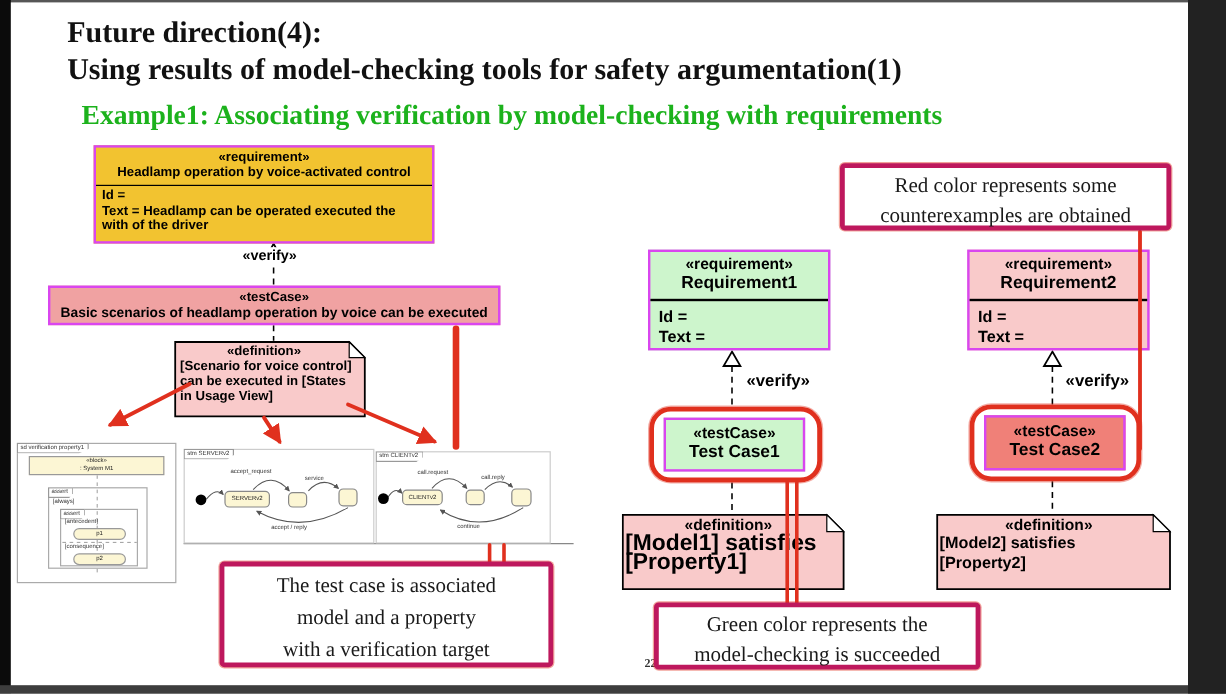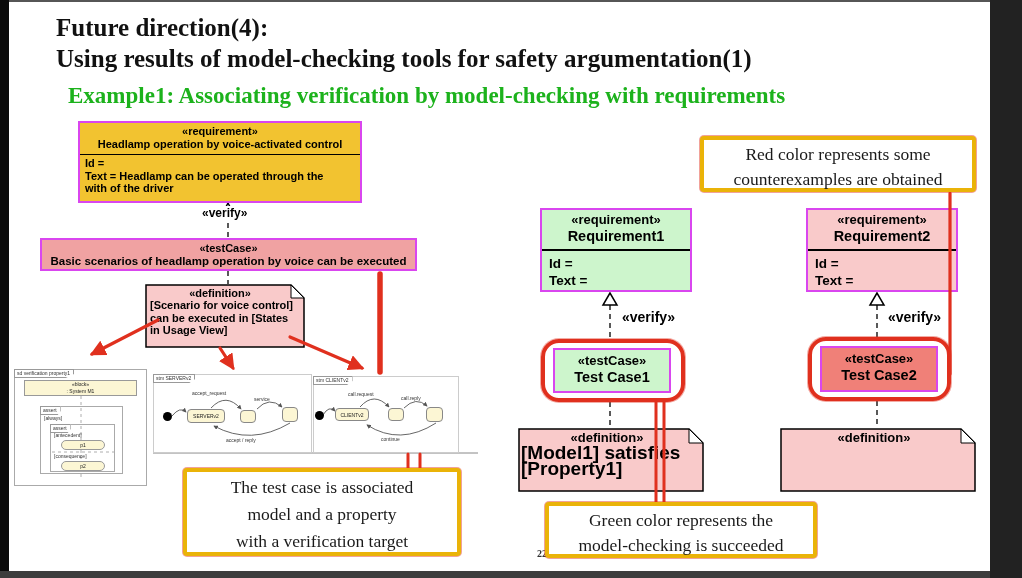--- a/index.html
+++ b/index.html
@@ -23,21 +23,21 @@
   
   .umlbox{border:2px solid #d946ef;box-sizing:border-box;}
   .req-yellow{background:#f2c330;}
   .bar-pink{background:#f0a2a2;}
   .box-green{background:#cdf5cc;}
   .box-pink{background:#f9caca;}
   .box-red{background:#f08078;}
   .hdr{border-bottom:1.5px solid #000;}
   .hdr2{border-bottom:2px solid #000;}
   
-  .annotation{background:#fff;border:4px solid #eab308;border-radius:4px;
+  .annotation{background:#fff;border:4px solid #be185d;border-radius:4px;
       box-shadow:0 0 0 1px rgba(224,48,30,.45);box-sizing:border-box;
       font-family:"Liberation Serif","DejaVu Serif",serif;color:#1a1a1a;text-align:center;}
   .ring{border:4.5px solid #e0301e;border-radius:18px;box-sizing:border-box;
       box-shadow:0 0 0 1px rgba(224,48,30,.4);background:transparent;}
   
   .mini-frame{border:1px solid #aaa;box-sizing:border-box;background:transparent;}
   .mini-frame2{border:1px solid #ccc;box-sizing:border-box;background:transparent;}
   .mini-tab{background:#fff;border:1px solid #999;font-size:5px;color:#333;line-height:7px;
       padding:0 3px 0 2px;clip-path:polygon(0 0,100% 0,100% 55%,86% 100%,0 100%);white-space:nowrap;}
   .mini-node{background:#fcf6d4;border:1px solid #999;box-sizing:border-box;font-size:5px;
@@ -112,21 +112,21 @@
     </g>
   </svg>
 
   <div class="abs umlbox req-yellow" style="left:78px;top:121px;width:284px;height:82px;">
     <div class="hdr ctr uml" style="padding-top:2px;height:29px;font-size:11px;">
       <div>«requirement»</div>
       <div>Headlamp operation by voice-activated control</div>
     </div>
     <div class="uml" style="padding:2px 5px;font-size:11px;">
       <div>Id =</div>
-      <div>Text = Headlamp can be operated through the</div>
+      <div>Text = Headlamp can be operated executed the</div>
       <div>with of the driver</div>
     </div>
   </div>
 
   <div class="abs vlabel" style="left:202px;top:206px;font-size:12px;">«verify»</div>
 
   <div class="abs umlbox bar-pink ctr uml" style="left:40px;top:238px;width:377px;height:33px;font-size:11px;padding-top:2px;">
     <div>«testCase»</div>
     <div style="font-size:11.5px;">Basic scenarios of headlamp operation by voice can be executed</div>
   </div>
@@ -223,20 +223,24 @@
   <div class="abs uml" style="left:521px;top:445px;font-size:19px;line-height:15.5px;">
     <div>[Model1] satisfies</div>
     <div>[Property1]</div>
   </div>
 
   <svg class="abs" style="left:780px;top:428px;" width="197" height="65">
     <polygon points="1,1 181,1 195,15 195,63 1,63" fill="#f9caca" stroke="#000" stroke-width="1.5"></polygon>
     <path d="M181,1 L195,15 L181,15 Z" fill="#fff" stroke="#000" stroke-width="1"></path>
   </svg>
   <div class="abs uml ctr" style="left:780px;top:431px;width:188px;font-size:13px;">«definition»</div>
+  <div class="abs uml" style="left:783px;top:445px;font-size:13.5px;line-height:15.5px;">
+    <div>[Model2] satisfies</div>
+    <div>[Property2]</div>
+  </div>
 
   <svg class="abs layer" width="1022" height="578" style="z-index:20;">
     <defs>
       <marker id="mred" markerWidth="5" markerHeight="5" refX="4.2" refY="2.5" orient="auto">
         <path d="M0,0 L5,2.5 L0,5 Z" fill="#e0301e"></path>
       </marker>
     </defs>
     <line class="redln" marker-end="url(#mred)" x1="158" y1="320" x2="92" y2="354"></line>
     <line class="redln" marker-end="url(#mred)" x1="220" y1="348" x2="233" y2="368"></line>
     <line class="redln" marker-end="url(#mred)" x1="290" y1="337" x2="362" y2="368"></line>

